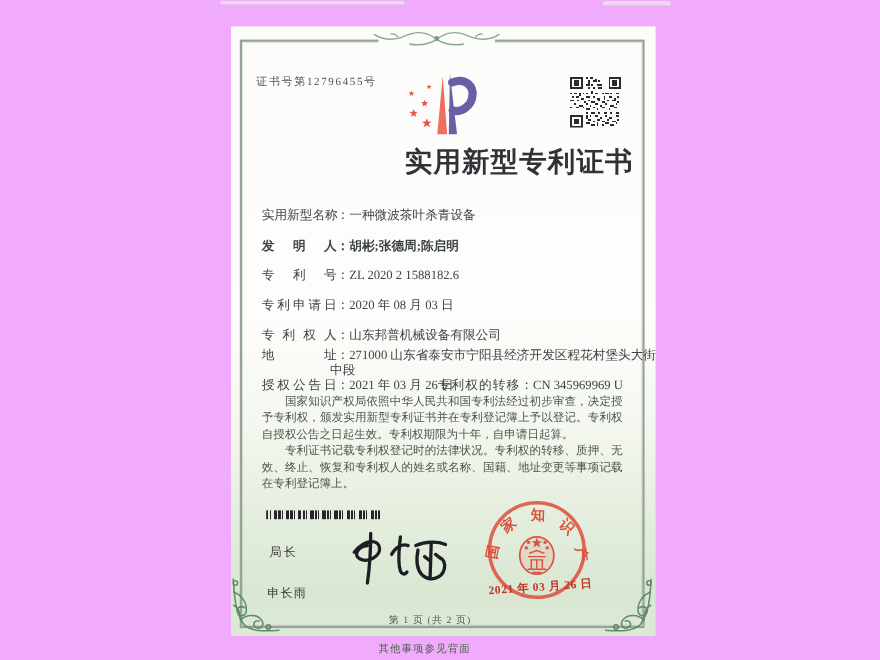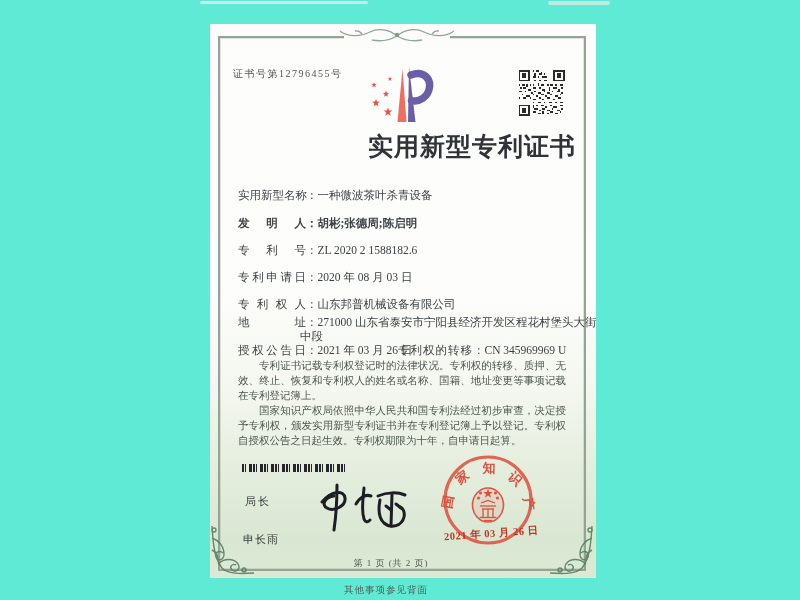--- a/index.html
+++ b/index.html
@@ -1,18 +1,18 @@
 <!DOCTYPE html>
 <html><head>
 <meta charset="utf-8">
 <style>
   * { margin:0; padding:0; box-sizing:border-box; }
   html,body { background:#ffffff; }
   body { font-family:"Liberation Serif","DejaVu Serif",serif; }
-  .stage { position:relative; width:800px; height:600px; background:#5eead4; overflow:hidden; }
+  .stage { position:relative; width:800px; height:600px; background:#f0abfc; overflow:hidden; }
 
   .edge-smudge { position:absolute; background:#e9e9e6; border-radius:2px; }
   .smudge-a { left:200px; top:1px; width:168px; height:3px; opacity:.8; }
   .smudge-b { left:548px; top:1px; width:62px; height:4px; opacity:.7; }
 
   .paper { position:absolute; left:210px; top:24px; width:386px; height:554px;
     background:linear-gradient(180deg,#fcfcfa 0%,#fdfdfb 48%,#f4f7ef 66%,#e5eede 80%,#d9e7d2 93%,#dce9d6 100%); }
 
   .frame { position:absolute; left:8px; top:12px; width:368px; height:535px;
     border:2px solid #94a394; box-shadow:inset 0 0 0 1px rgba(148,163,148,.28); }
@@ -142,22 +142,22 @@
       <div class="frow r5"><span class="lbl">专利权人</span><span>：</span><span class="val">山东邦普机械设备有限公司</span></div>
       <div class="frow r6"><span class="lbl">地址</span><span>：</span><span class="val">271000 山东省泰安市宁阳县经济开发区程花村堡头大街</span></div>
       <div class="frow r6b"><span class="val">中段</span></div>
       <div class="frow r7">
         <span class="lbl">授权公告日</span><span>：</span><span class="val">2021 年 03 月 26 日</span>
         <span class="grant-no-group"><span class="lbl2">专利权的转移</span><span>：</span><span class="val">CN 345969969 U</span></span>
       </div>
     </div>
 
     <div class="paras">
+      <p>国家知识产权局依照中华人民共和国专利法经过初步审查，决定授予专利权，颁发实用新型专利证书并在专利登记簿上予以登记。专利权自授权公告之日起生效。专利权期限为十年，自申请日起算。</p>
       <p>专利证书记载专利权登记时的法律状况。专利权的转移、质押、无效、终止、恢复和专利权人的姓名或名称、国籍、地址变更等事项记载在专利登记簿上。</p>
-      <p>国家知识产权局依照中华人民共和国专利法经过初步审查，决定授予专利权，颁发实用新型专利证书并在专利登记簿上予以登记。专利权自授权公告之日起生效。专利权期限为十年，自申请日起算。</p>
     </div>
 
     <div class="barcode"></div>
 
     <div class="signer-title">局长</div>
     <div class="signer-name">申长雨</div>
 
     <svg class="signature" viewBox="0 0 102 54">
       <g stroke="#1d1d26" stroke-width="3" fill="none" stroke-linecap="round" stroke-linejoin="round">
         <path d="M14 20 C24 8 36 8 37 16 C38 24 26 30 19 26 C13 23 17 15 26 14"></path>

